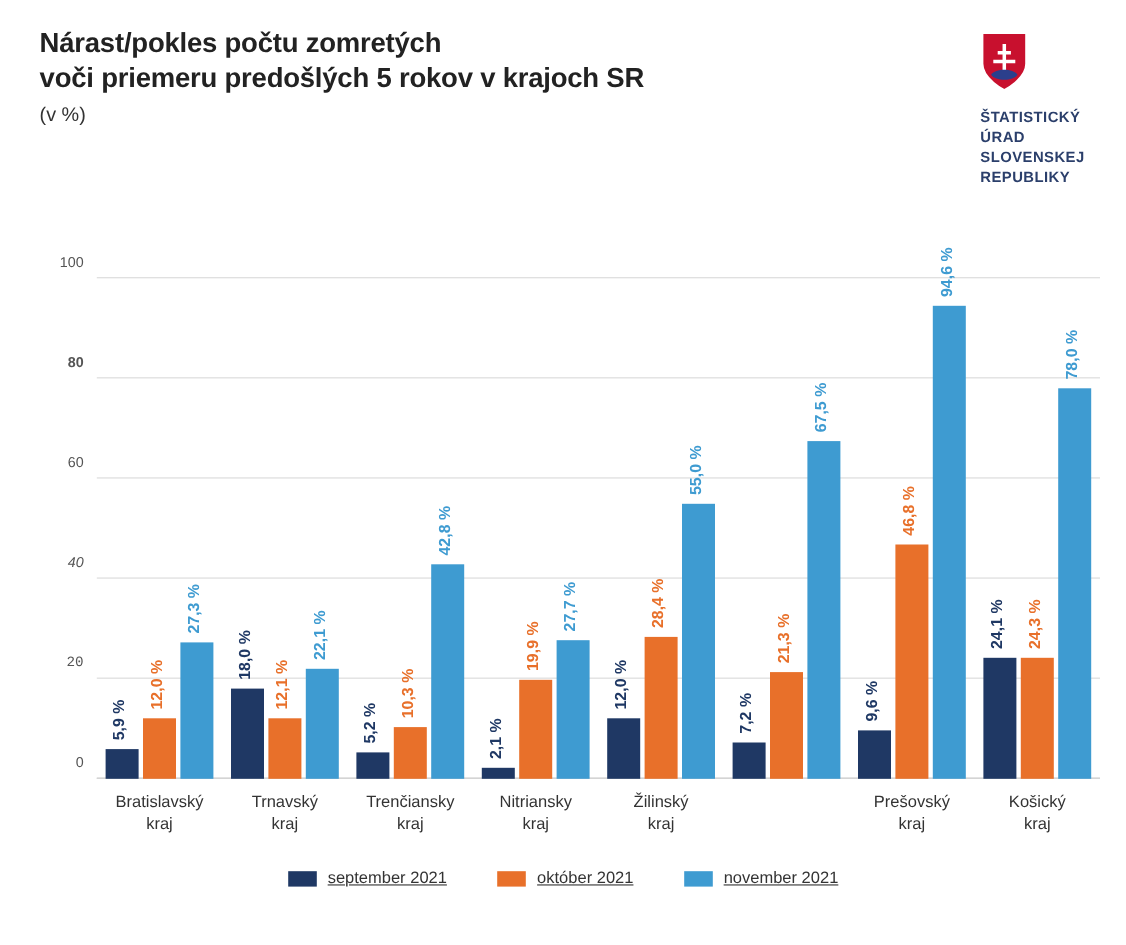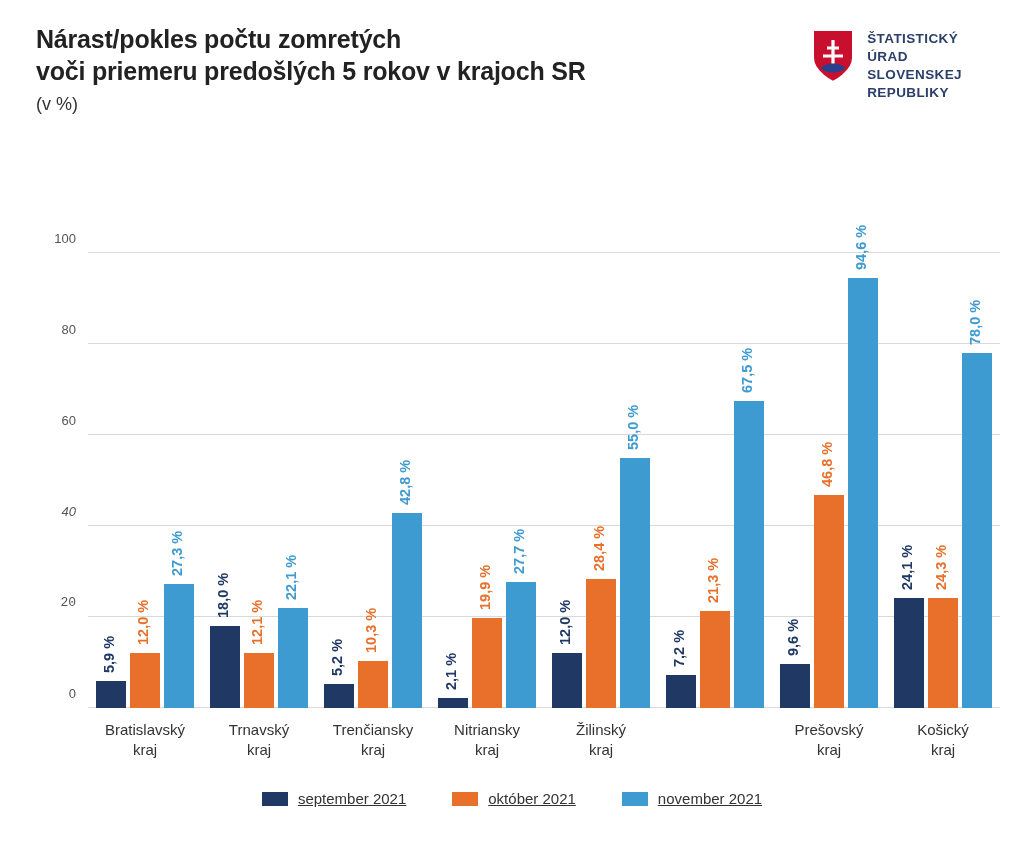--- a/index.html
+++ b/index.html
@@ -18,21 +18,21 @@
     position: relative;
     width: 1024px;
     height: 859px;
   }
 
   
   .header {
     position: absolute;
     left: 36px;
     top: 24px;
-    right: 48px;
+    right: 24px;
     height: 110px;
   }
   .title {
     font-size: 25px;
     font-weight: bold;
     color: #222222;
     line-height: 1.27;
     letter-spacing: -0.2px;
   }
   .subtitle {
@@ -41,20 +41,21 @@
     margin-top: 6px;
   }
 
   .logo-block {
     position: absolute;
     right: 14px;
     top: 4px;
     display: flex;
     align-items: flex-start;
     gap: 12px;
+    flex-direction: column;
   }
   .crest {
     width: 44px;
     height: 56px;
     position: relative;
   }
   .logo-text {
     font-size: 13.5px;
     font-weight: bold;
     color: #2b3f6b;
@@ -224,21 +225,21 @@
           <div class="gridline" style="bottom: 90.9091px; font-family: Liberation Mono, monospace;">
             <div class="ytick" style="bottom: 0px;">20</div>
           </div>
           <div class="gridline" style="bottom: 181.818px; font-style: italic;">
             <div class="ytick" style="bottom: 0px;">40</div>
           </div>
           <div class="gridline" style="bottom: 272.727px;">
             <div class="ytick" style="bottom: 0px;">60</div>
           </div>
           <div class="gridline" style="bottom: 363.636px;">
-            <div class="ytick" style="bottom: 0px;">80</div>
+            <div class="ytick" style="bottom: 0px; font-weight: bold;">80</div>
           </div>
           <div class="gridline" style="bottom: 454.545px;">
             <div class="ytick" style="bottom: 0px;">100</div>
           </div>
         </div>
       <div class="groups" id="groups">
           <div class="group">
             <div class="bars">
               <div class="bar" style="height: 26.8182px;">
                 <div class="fill" style="height: 100%; background: rgb(31, 56, 100);"></div>

